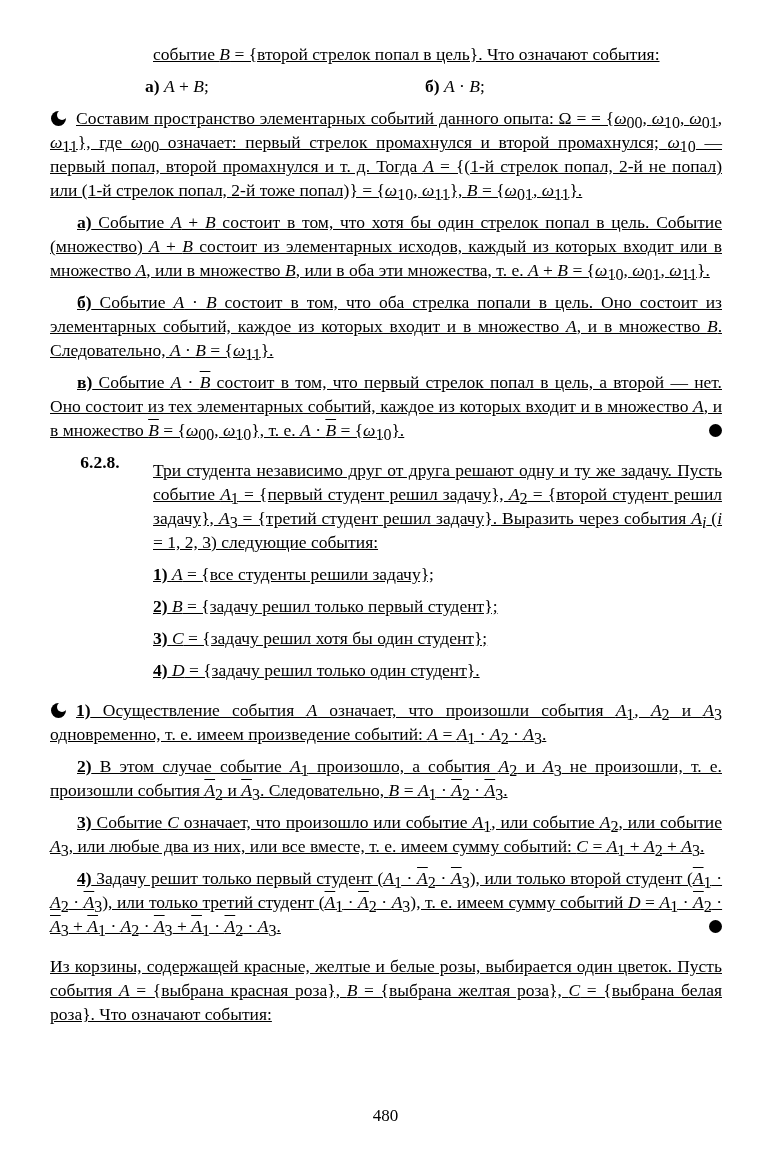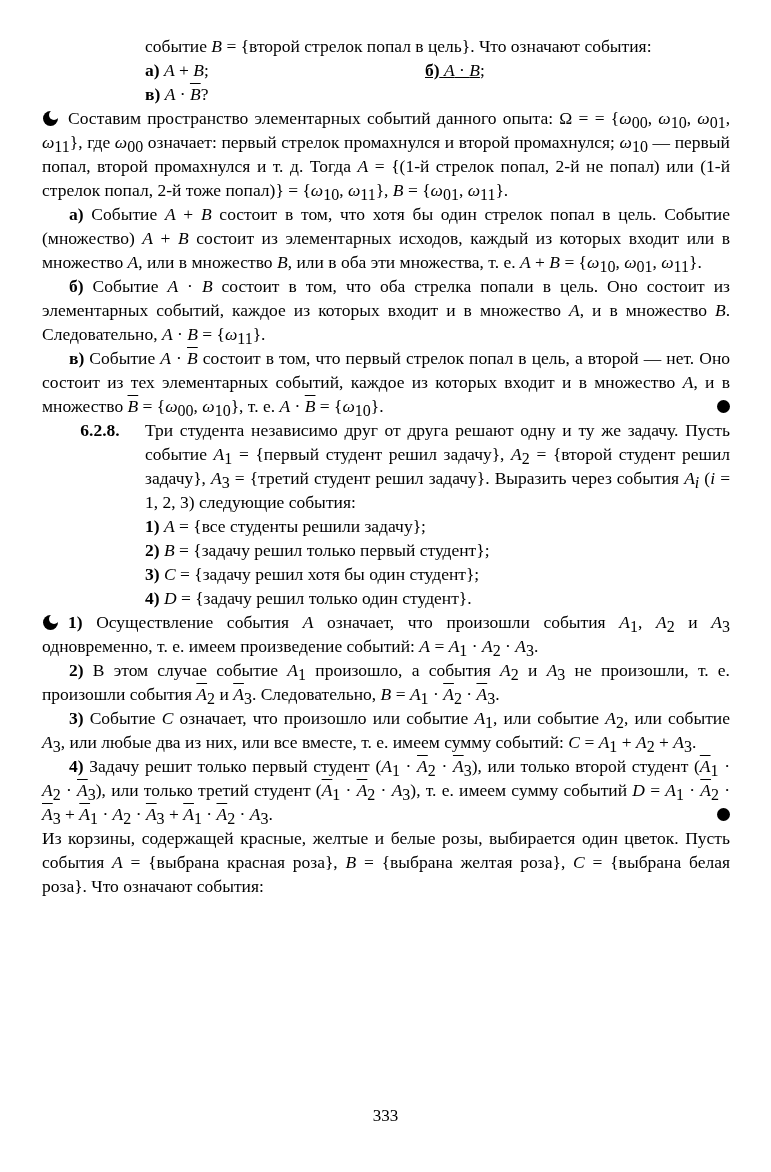--- a/index.html
+++ b/index.html
@@ -9,26 +9,26 @@
     height: 1172px;
     background: #ffffff;
     color: #000000;
     font-family: "Liberation Serif", "DejaVu Serif", serif;
     font-size: 17.5px;
     line-height: 24px;
     box-sizing: border-box;
     padding: 34px 41px 0 42px;
     overflow: hidden;
   }
-  p { margin: 0; }
+  p { margin: 8px; text-decoration: underline; }
   .just { text-align: justify; }
   .indent { text-indent: 27px; }
   .rel { position: relative; }
   .hang { margin-left: 103px; }
-  .subrow { margin-left: 103px; text-decoration: underline; }
+  .subrow { margin-left: 103px; }
   .subrow .col1 { display: inline-block; width: 280px; }
   .problem { display: flex; }
   .pnum { flex: 0 0 103px; width: 103px; padding-left: 13px; font-weight: 700; box-sizing: border-box; text-align: center; }
   .pbody { flex: 1; min-width: 0; }
   .ov { text-decoration: overline; }
   sub { font-size: 16px; line-height: 0; position: relative; top: 4px; vertical-align: baseline; }
   b { font-weight: 700; }
   i { font-style: italic; }
   .sol-icon { display: inline-block; width: 17px; height: 17px; margin-right: 9px; vertical-align: -3px; }
   .qed {
@@ -44,23 +44,20 @@
 <body>
 
 <div class="page">
 
   <section>
     <div class="hang">
       <p class="just">событие <i>B</i> = {второй стрелок попал в цель}. Что означают события:</p>
     </div>
     <div class="subrow">
       <span class="col1"><b>а)</b> <i>A</i> + <i>B</i>;</span><span><b>б)</b> <i>A</i> · <i>B</i>;</span>
-    </div>
-    <div class="hang">
-      <p><b>в)</b> <i>A</i> · <span class="ov"><i>B</i></span>?</p>
     </div>
   </section>
 
   <section>
     <p class="just"><span class="sol-icon"><svg width="17" height="17" viewBox="0 0 17 17">
             <circle cx="8.5" cy="8.5" r="7.5" fill="#000"></circle>
             <circle cx="12" cy="5" r="5" fill="#fff"></circle>
           </svg></span><span>Составим пространство элементарных событий данного опыта: Ω = = {<i>ω</i><sub>00</sub>, <i>ω</i><sub>10</sub>, <i>ω</i><sub>01</sub>, <i>ω</i><sub>11</sub>}, где <i>ω</i><sub>00</sub> означает: первый стрелок промахнулся и второй промахнулся; <i>ω</i><sub>10</sub> — первый попал, второй промахнулся и т. д. Тогда <i>A</i> = {(1-й стрелок попал, 2-й не попал) или (1-й стрелок попал, 2-й тоже попал)} = {<i>ω</i><sub>10</sub>, <i>ω</i><sub>11</sub>}, <i>B</i> = {<i>ω</i><sub>01</sub>, <i>ω</i><sub>11</sub>}.</span></p>
     <p class="just indent"><b>а)</b> Событие <i>A</i> + <i>B</i> состоит в том, что хотя бы один стрелок попал в цель. Событие (множество) <i>A</i> + <i>B</i> состоит из элементарных исходов, каждый из которых входит или в множество <i>A</i>, или в множество <i>B</i>, или в оба эти множества, т. е. <i>A</i> + <i>B</i> = {<i>ω</i><sub>10</sub>, <i>ω</i><sub>01</sub>, <i>ω</i><sub>11</sub>}.</p>
     <p class="just indent"><b>б)</b> Событие <i>A</i> · <i>B</i> состоит в том, что оба стрелка попали в цель. Оно состоит из элементарных событий, каждое из которых входит и в множество <i>A</i>, и в множество <i>B</i>. Следовательно, <i>A</i> · <i>B</i> = {<i>ω</i><sub>11</sub>}.</p>
@@ -87,15 +84,15 @@
     <p class="just indent"><b>3)</b> Событие <i>C</i> означает, что произошло или событие <i>A</i><sub>1</sub>, или событие <i>A</i><sub>2</sub>, или событие <i>A</i><sub>3</sub>, или любые два из них, или все вместе, т. е. имеем сумму событий: <i>C</i> = <i>A</i><sub>1</sub> + <i>A</i><sub>2</sub> + <i>A</i><sub>3</sub>.</p>
     <p class="just indent rel"><span><b>4)</b> Задачу решит только первый студент (<i>A</i><sub>1</sub> · <span class="ov"><i>A</i></span><sub>2</sub> · <span class="ov"><i>A</i></span><sub>3</sub>), или только второй студент (<span class="ov"><i>A</i></span><sub>1</sub> · <i>A</i><sub>2</sub> · <span class="ov"><i>A</i></span><sub>3</sub>), или только третий студент (<span class="ov"><i>A</i></span><sub>1</sub> · <span class="ov"><i>A</i></span><sub>2</sub> · <i>A</i><sub>3</sub>), т. е. имеем сумму событий <i>D</i> = <i>A</i><sub>1</sub> · <span class="ov"><i>A</i></span><sub>2</sub> · <span class="ov"><i>A</i></span><sub>3</sub> + <span class="ov"><i>A</i></span><sub>1</sub> · <i>A</i><sub>2</sub> · <span class="ov"><i>A</i></span><sub>3</sub> + <span class="ov"><i>A</i></span><sub>1</sub> · <span class="ov"><i>A</i></span><sub>2</sub> · <i>A</i><sub>3</sub>.</span><span class="qed"></span></p>
   </section>
 
   <section class="problem">
     <div class="pbody">
       <p class="just">Из корзины, содержащей красные, желтые и белые розы, выбирается один цветок. Пусть события <i>A</i> = {выбрана красная роза}, <i>B</i> = {выбрана желтая роза}, <i>C</i> = {выбрана белая роза}. Что означают события:</p>
     </div>
   </section>
 
-  <div class="pageno">333</div>
+  <div class="pageno">480</div>
 
 </div>
 
 </body></html>

